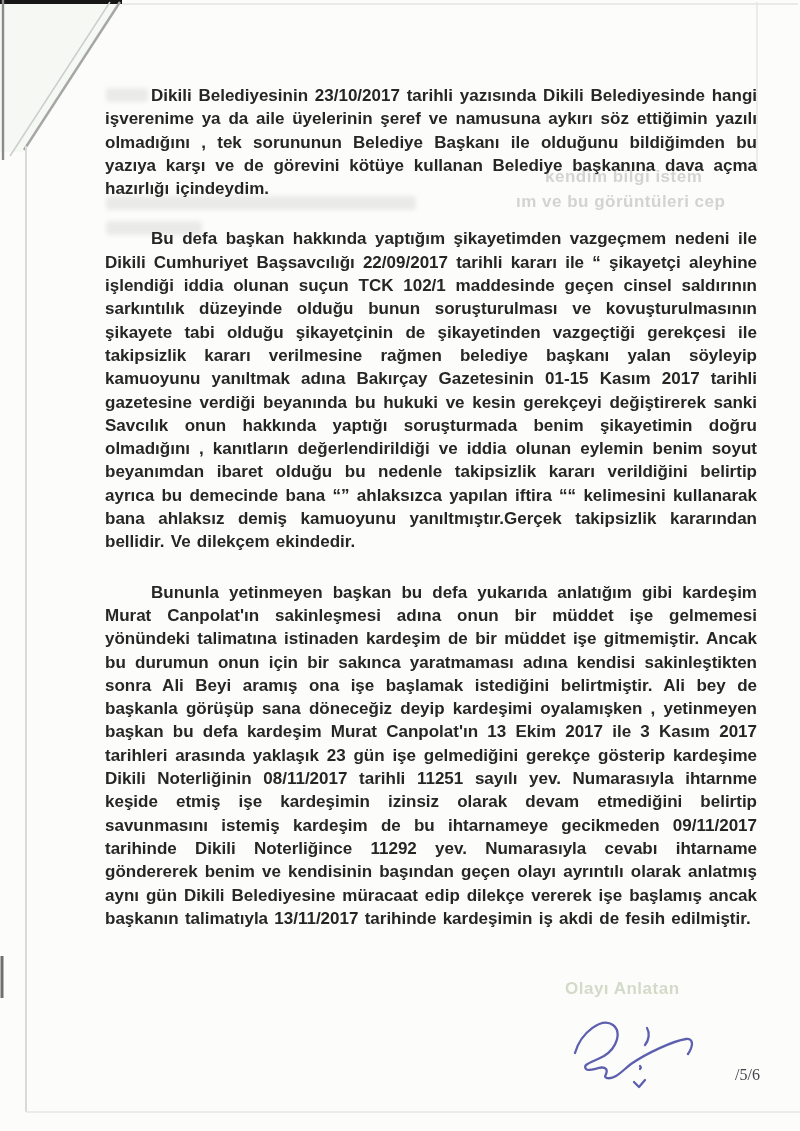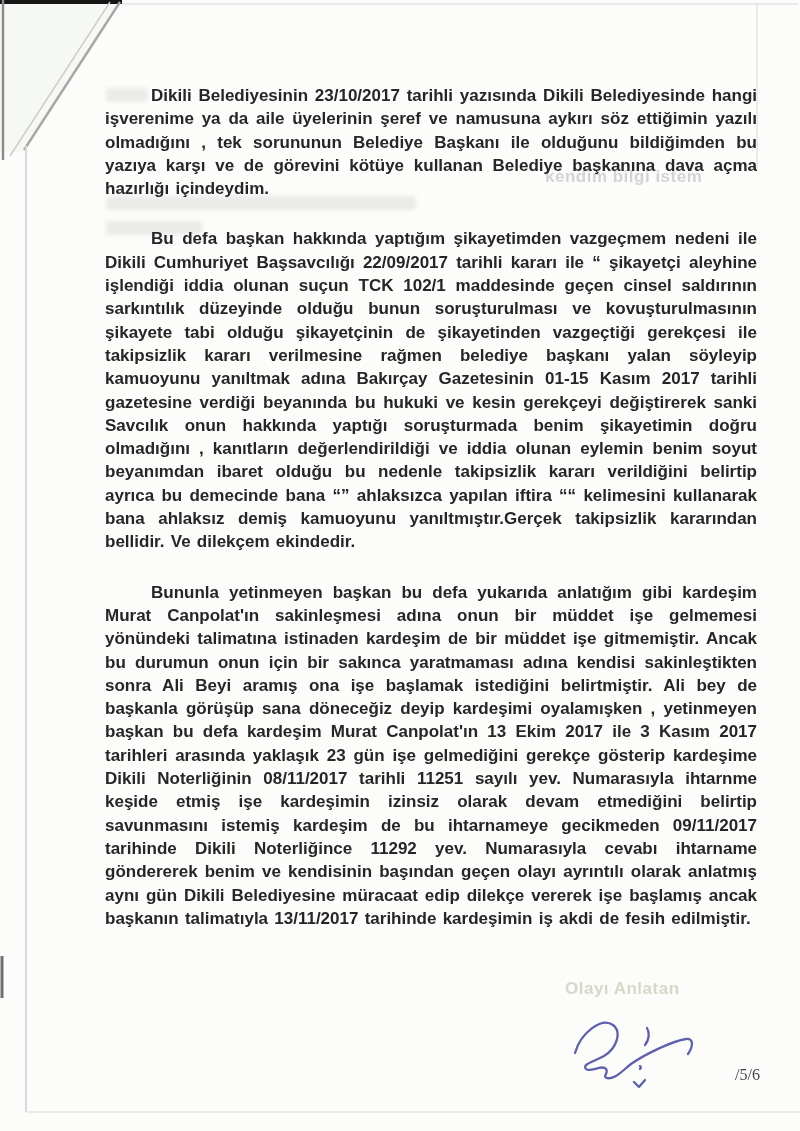--- a/index.html
+++ b/index.html
@@ -62,20 +62,21 @@
     <line x1="110" y1="2" x2="10" y2="156" stroke="#cccccc" stroke-width="1.4"></line>
     <line x1="3" y1="0" x2="3" y2="160" stroke="#8a8a8a" stroke-width="2.4"></line>
     <line x1="26" y1="146" x2="26" y2="1112" stroke="#dadada" stroke-width="2"></line>
     <line x1="2" y1="956" x2="2" y2="998" stroke="#6f6f6f" stroke-width="3"></line>
     <line x1="122" y1="4" x2="798" y2="4" stroke="#e4e4e4" stroke-width="1.6"></line>
     <line x1="757" y1="2" x2="757" y2="170" stroke="#e6e6e6" stroke-width="1.6"></line>
     <line x1="26" y1="1112" x2="800" y2="1112" stroke="#e6e6e4" stroke-width="1.6"></line>
   </svg>
 
   <div class="ghost g1" style="left:545px;top:167px;">kendim bilgi istem</div>
+  <div class="ghost g2" style="left:516px;top:192px;">ım ve bu görüntüleri cep</div>
   <div class="ghost g3" style="left:528px;top:979px;margin-left:37px;">Olayı Anlatan</div>
   <div class="smudge" style="left:106px;top:88px;width:42px;"></div>
   <div class="smudge" style="left:106px;top:196px;width:310px;"></div>
   <div class="smudge" style="left:106px;top:221px;width:96px;"></div>
 
   <main class="textblock">
     <p>Dikili Belediyesinin 23/10/2017 tarihli yazısında Dikili Belediyesinde hangi işverenime ya da aile üyelerinin şeref ve namusuna aykırı söz ettiğimin yazılı olmadığını , tek sorununun Belediye Başkanı ile olduğunu bildiğimden bu yazıya karşı ve de görevini kötüye kullanan Belediye başkanına dava açma hazırlığı içindeydim.</p>
     <p>Bu defa başkan hakkında yaptığım şikayetimden vazgeçmem nedeni ile Dikili Cumhuriyet Başsavcılığı 22/09/2017 tarihli kararı ile “ şikayetçi aleyhine işlendiği iddia olunan suçun TCK 102/1 maddesinde geçen cinsel saldırının sarkıntılık düzeyinde olduğu bunun soruşturulması ve kovuşturulmasının şikayete tabi olduğu şikayetçinin de şikayetinden vazgeçtiği gerekçesi ile takipsizlik kararı verilmesine rağmen belediye başkanı yalan söyleyip kamuoyunu yanıltmak adına Bakırçay Gazetesinin 01-15 Kasım 2017 tarihli gazetesine verdiği beyanında bu hukuki ve kesin gerekçeyi değiştirerek sanki Savcılık onun hakkında yaptığı soruşturmada benim şikayetimin doğru olmadığını , kanıtların değerlendirildiği ve iddia olunan eylemin benim soyut beyanımdan ibaret olduğu bu nedenle takipsizlik kararı verildiğini belirtip ayrıca bu demecinde bana “” ahlaksızca yapılan iftira ““ kelimesini kullanarak bana ahlaksız demiş kamuoyunu yanıltmıştır.Gerçek takipsizlik kararından bellidir. Ve dilekçem ekindedir.</p>
     <p>Bununla yetinmeyen başkan bu defa yukarıda anlatığım gibi kardeşim Murat Canpolat'ın sakinleşmesi adına onun bir müddet işe gelmemesi yönündeki talimatına istinaden kardeşim de bir müddet işe gitmemiştir. Ancak bu durumun onun için bir sakınca yaratmaması adına kendisi sakinleştikten sonra Ali Beyi aramış ona işe başlamak istediğini belirtmiştir. Ali bey de başkanla görüşüp sana döneceğiz deyip kardeşimi oyalamışken , yetinmeyen başkan bu defa kardeşim Murat Canpolat'ın 13 Ekim 2017 ile 3 Kasım 2017 tarihleri arasında yaklaşık 23 gün işe gelmediğini gerekçe gösterip kardeşime Dikili Noterliğinin 08/11/2017 tarihli 11251 sayılı yev. Numarasıyla ihtarnme keşide etmiş işe kardeşimin izinsiz olarak devam etmediğini belirtip savunmasını istemiş kardeşim de bu ihtarnameye gecikmeden 09/11/2017 tarihinde Dikili Noterliğince 11292 yev. Numarasıyla cevabı ihtarname göndererek benim ve kendisinin başından geçen olayı ayrıntılı olarak anlatmış aynı gün Dikili Belediyesine müracaat edip dilekçe vererek işe başlamış ancak başkanın talimatıyla 13/11/2017 tarihinde kardeşimin iş akdi de fesih edilmiştir.</p>
   </main>

